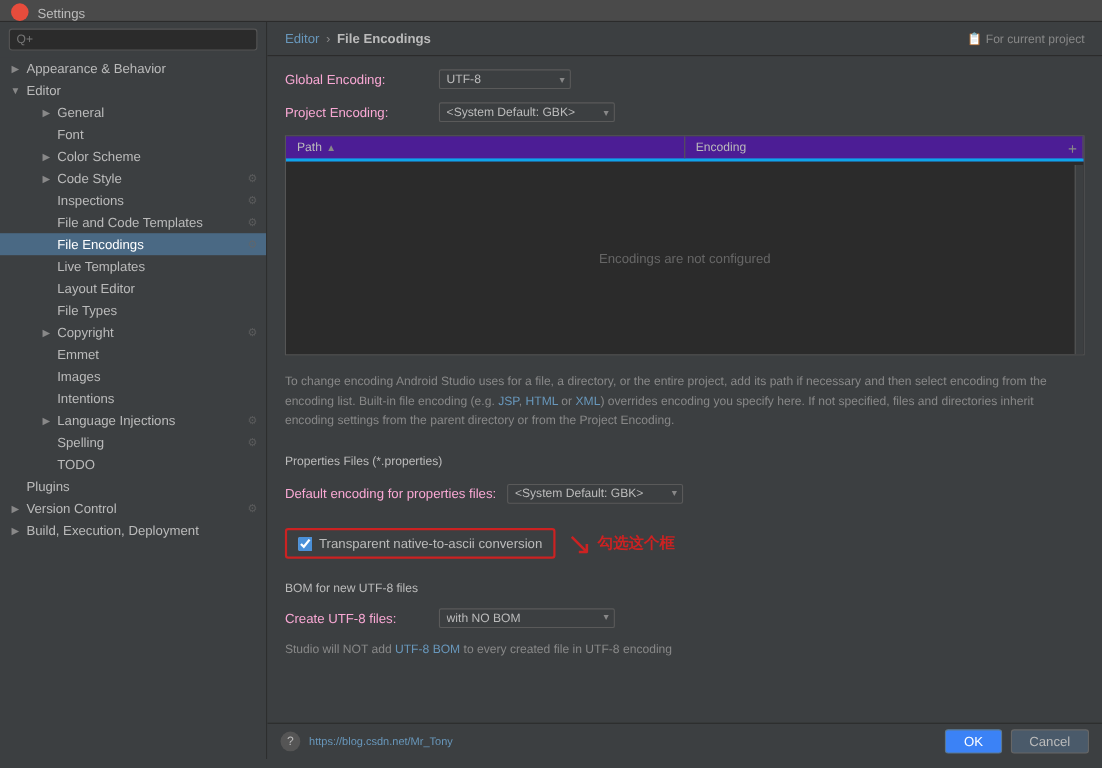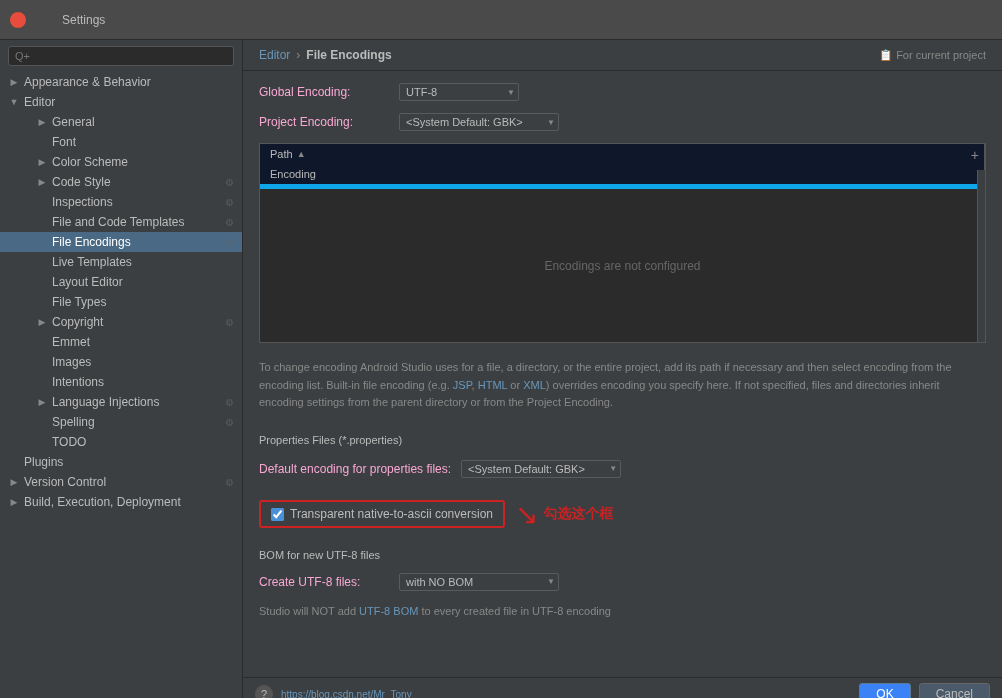--- a/index.html
+++ b/index.html
@@ -1,26 +1,25 @@
 <!DOCTYPE html>
 <html><head>
   <meta charset="utf-8">
   <style>
     * { box-sizing: border-box; margin: 0; padding: 0; }
     body { font-family: 'Segoe UI', Arial, sans-serif; font-size: 12px; background: #3c3f41; color: #bbbbbb; width: 1002px; height: 698px; overflow: hidden; }
 
     
     .title-bar {
       background: #4a4a4a;
-      height: 40px;
-      display: flex;
-      align-items: center;
+      height: 20px;
+      display: flex;
+      align-items: flex-end;
       padding: 0 10px;
       border-bottom: 1px solid #2b2b2b;
-      gap: 28px;
     }
     .title-bar-icon { width: 16px; height: 16px; background: #e74c3c; border-radius: 50%; margin-right: 8px; }
     .title-bar-text { color: #bbbbbb; font-size: 12px; }
 
     
     .main-container {
       display: flex;
       height: calc(698px - 28px);
     }
 
@@ -158,23 +157,22 @@
       border: 1px solid #555;
       flex: 0 0 auto;
       height: 200px;
       display: flex;
       flex-direction: column;
       position: relative;
       margin-bottom: 8px;
     }
     .table-header {
       display: flex;
-      background: #0f172a;
-      border-bottom: 5px solid #0ea5e9;
-      flex-direction: column;
+      background: #4c1d95;
+      border-bottom: 3px solid #0ea5e9;
     }
     .table-header-cell {
       padding: 4px 10px;
       font-size: 11px;
       color: #bbbbbb;
       border-right: 1px solid #555;
       display: flex;
       align-items: center;
       gap: 4px;
     }

